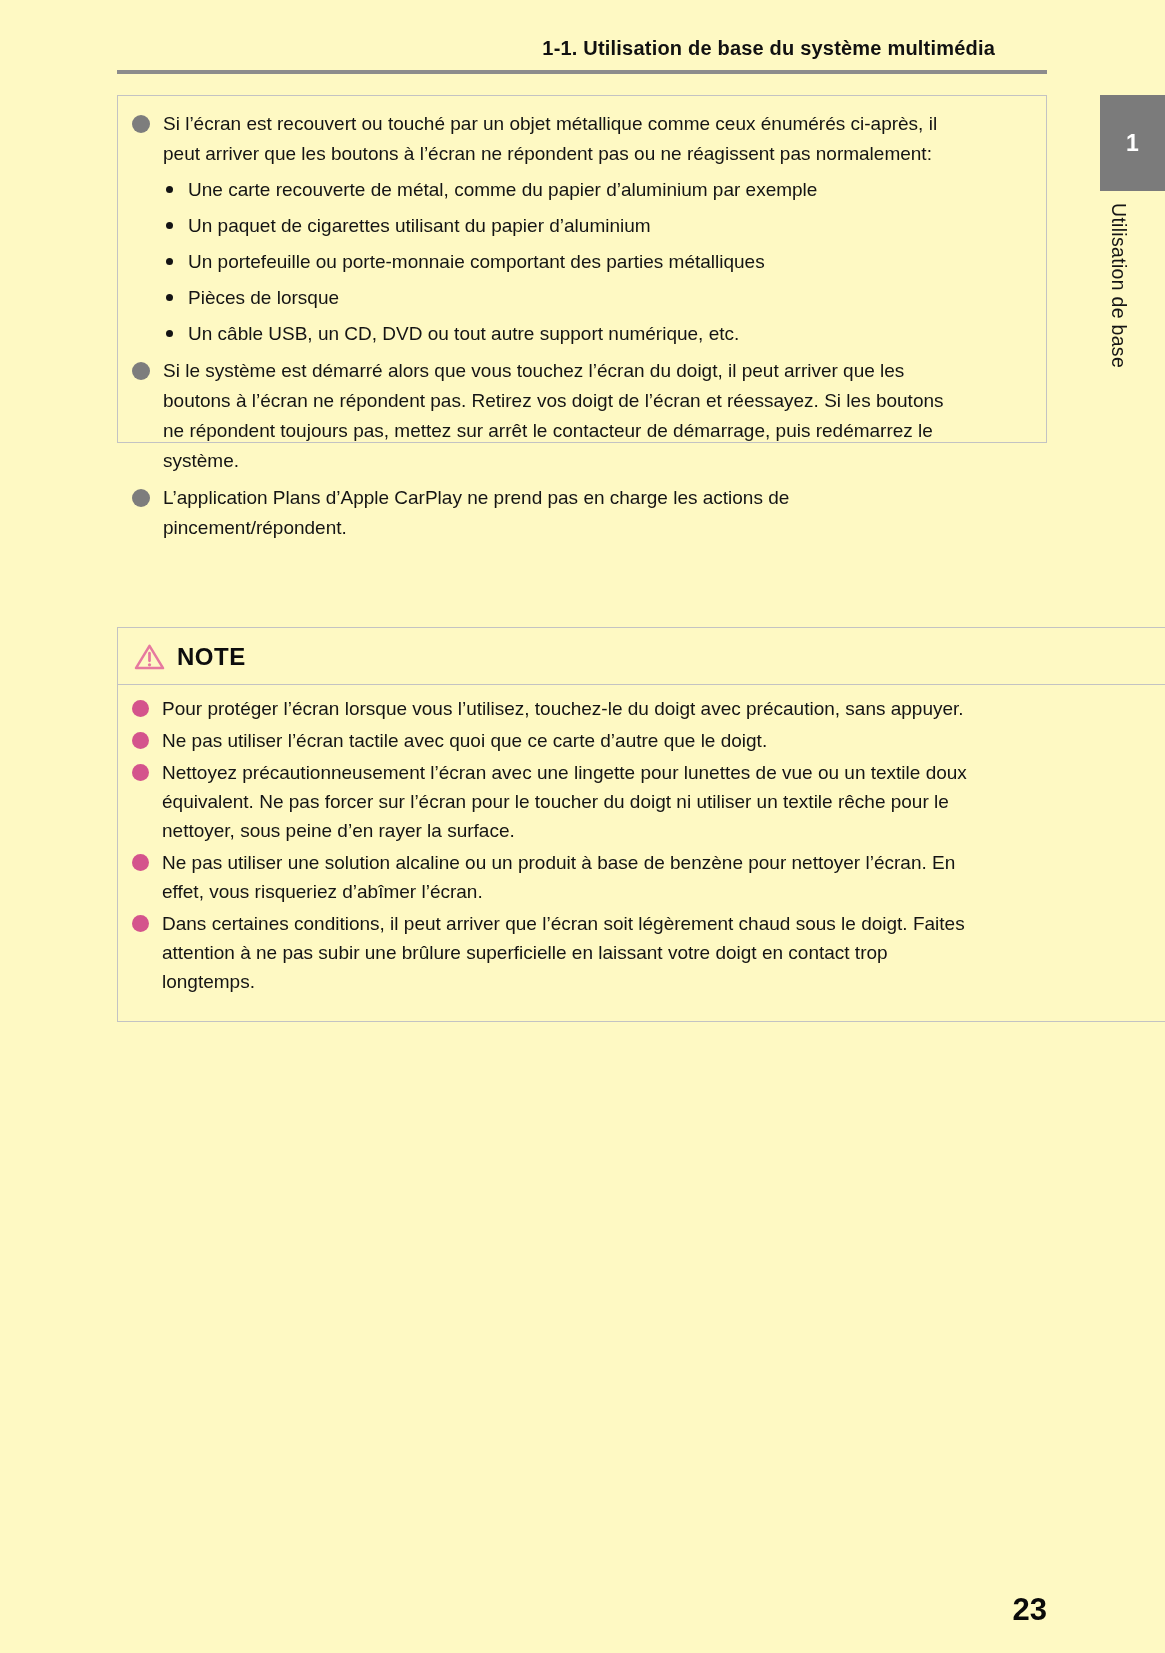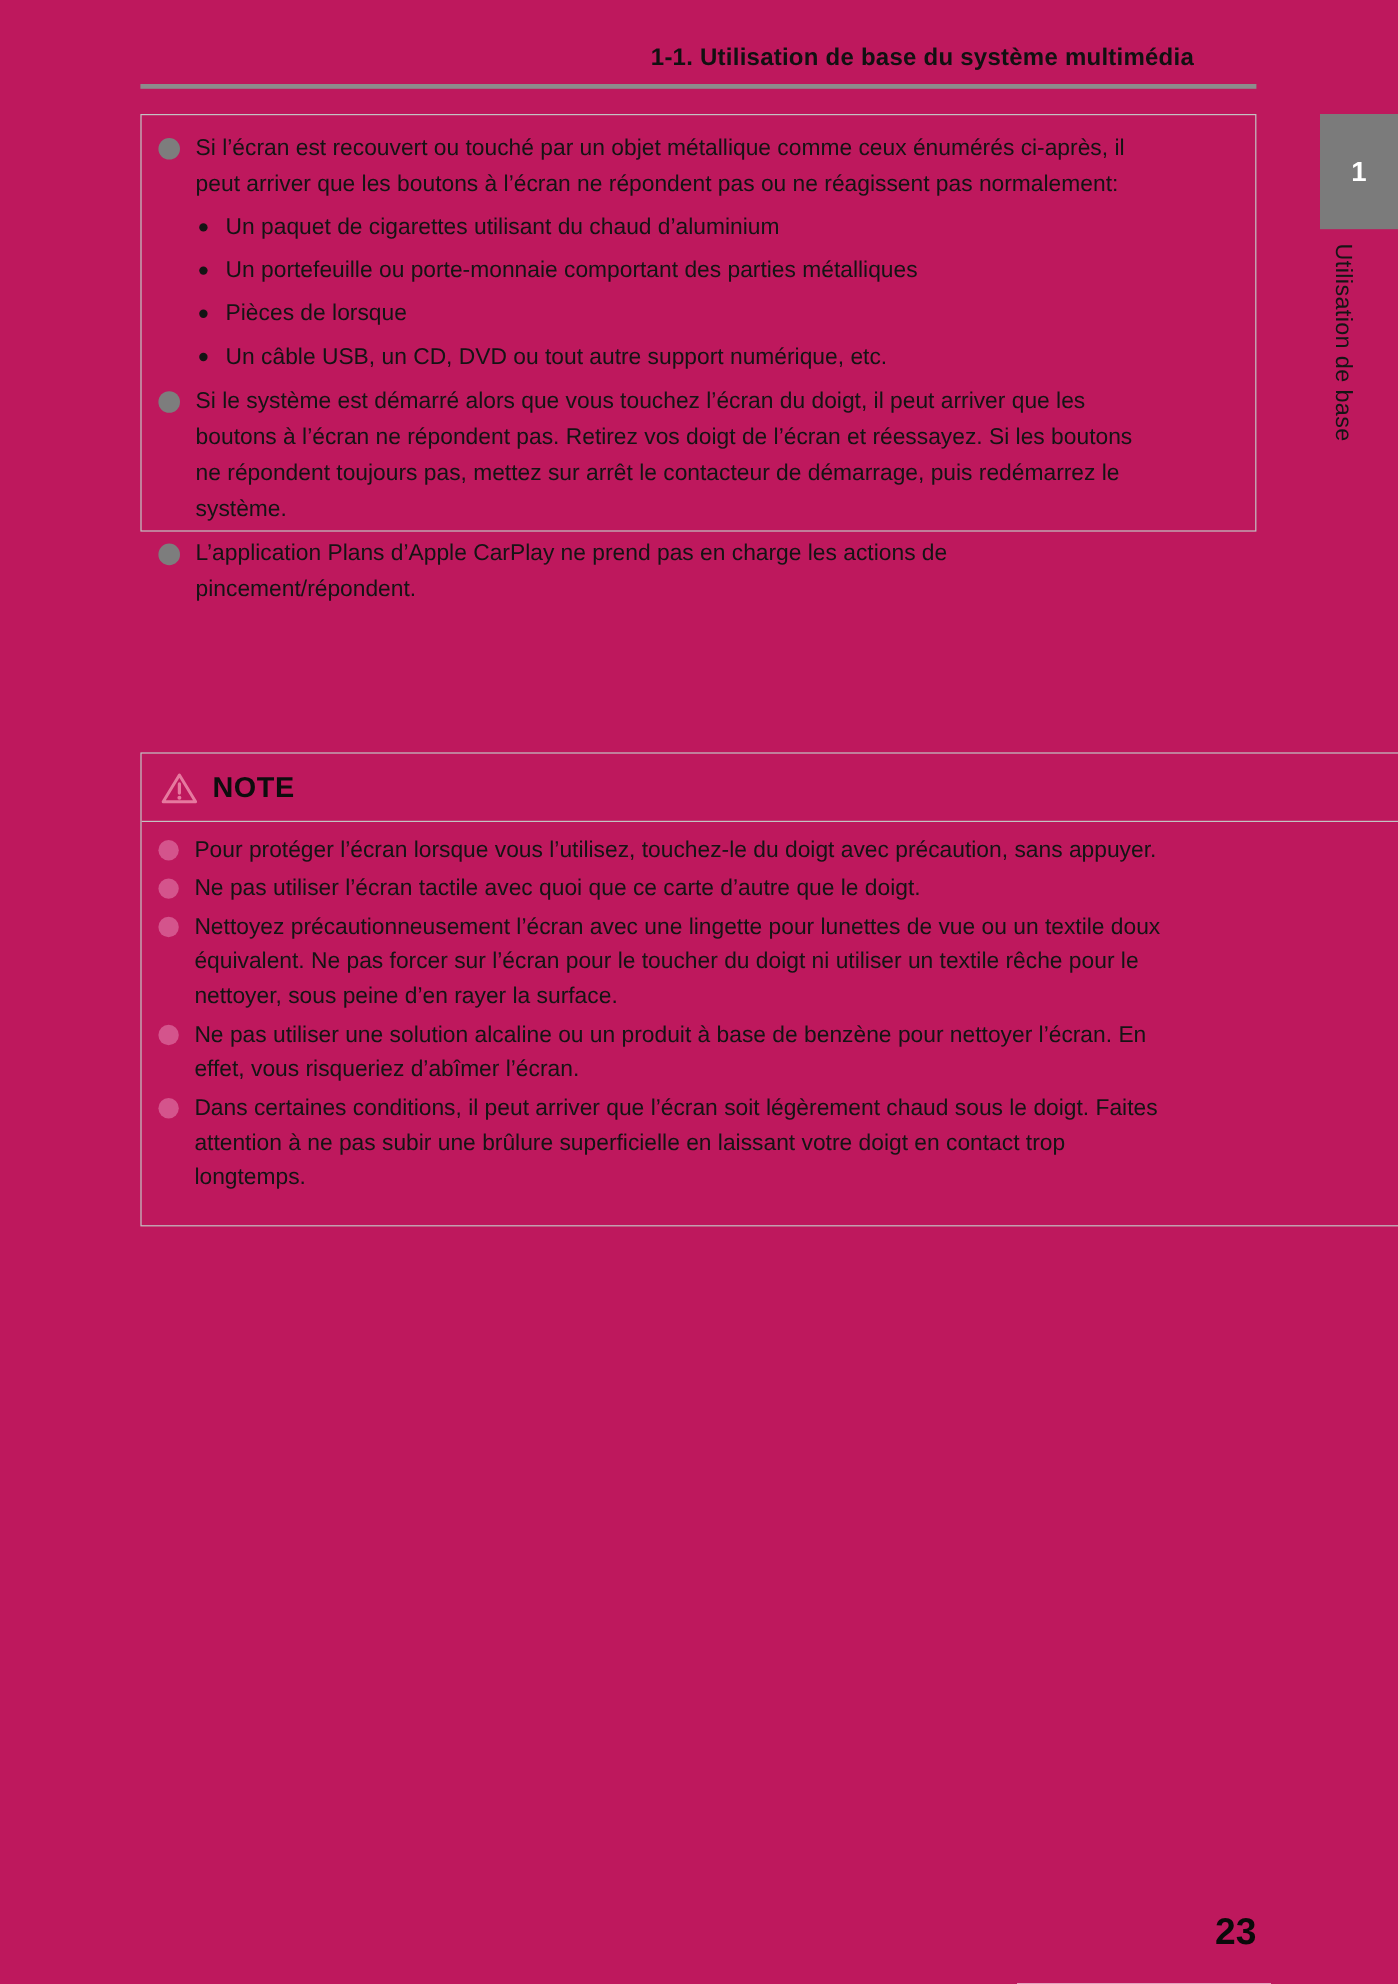--- a/index.html
+++ b/index.html
@@ -5,21 +5,21 @@
   :root{
     --accent-pink:#d4548c;
     --warning-pink:#e6799f;
     --bullet-gray:#7d7d7d;
     --tab-gray:#7b7b7b;
     --rule-gray:#8c8c8c;
     --box-border:#c3c3c3;
   }
   html,body{margin:0;padding:0;background:#ffffff;}
   .page{
-    position:relative;width:1165px;height:1653px;background:#be185d;
+    position:relative;width:1165px;height:1653px;background:#fef9c3;
     font-family:"Liberation Sans", sans-serif;color:#111;overflow:hidden;
   }
   .header-title{
     position:absolute;top:37px;left:117px;width:878px;
     text-align:right;font-weight:bold;font-size:20px;letter-spacing:.2px;
   }
   .header-rule{
     position:absolute;top:70px;left:117px;width:930px;height:4px;
     background:var(--rule-gray);
   }
@@ -83,21 +83,25 @@
   </div>
   <div class="chapter-label">Utilisation de base</div>
 
   <div class="info-box" id="info-box">
       <div class="bullet-row">
         <span class="bullet"></span>
         <div class="bullet-text">Si l’écran est recouvert ou touché par un objet métallique comme ceux énumérés ci-après, il peut arriver que les boutons à l’écran ne répondent pas ou ne réagissent pas normalement:</div>
       </div>
       <div class="sub-row">
         <span class="dot"></span>
-        <div class="sub-text">Un paquet de cigarettes utilisant du chaud d’aluminium</div>
+        <div class="sub-text">Une carte recouverte de métal, comme du papier d’aluminium par exemple</div>
+      </div>
+      <div class="sub-row">
+        <span class="dot"></span>
+        <div class="sub-text">Un paquet de cigarettes utilisant du papier d’aluminium</div>
       </div>
       <div class="sub-row">
         <span class="dot"></span>
         <div class="sub-text">Un portefeuille ou porte-monnaie comportant des parties métalliques</div>
       </div>
       <div class="sub-row">
         <span class="dot"></span>
         <div class="sub-text">Pièces de lorsque</div>
       </div>
       <div class="sub-row">

